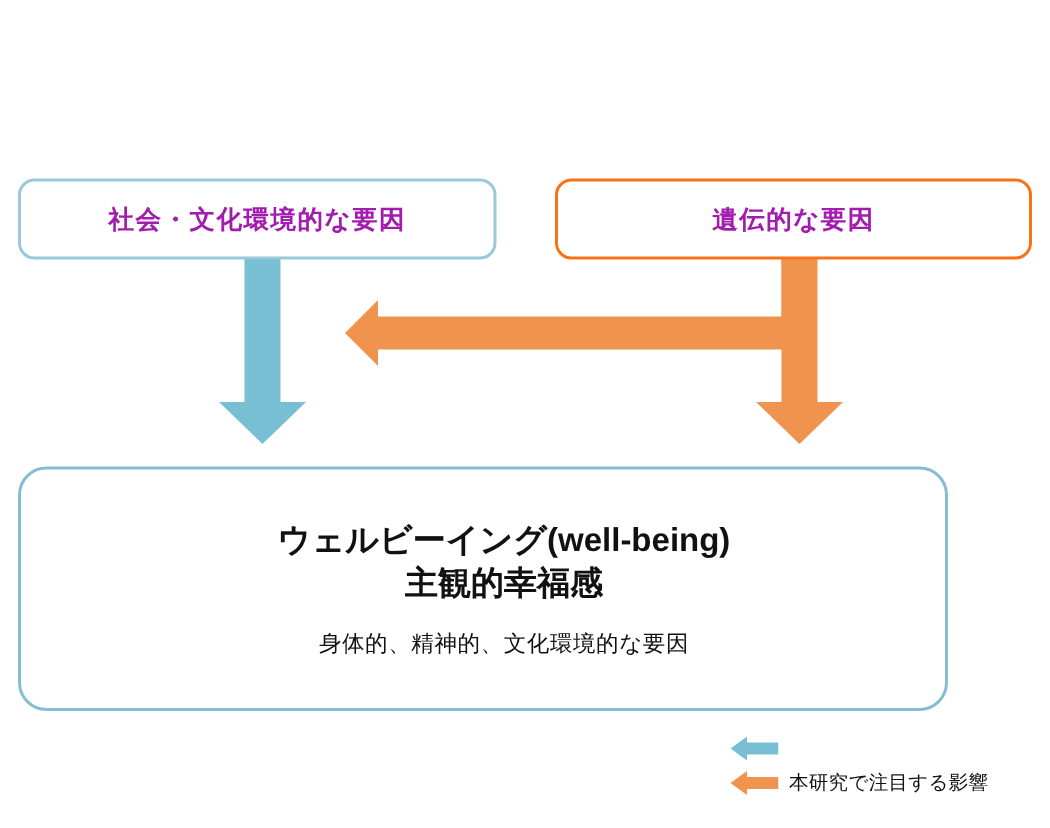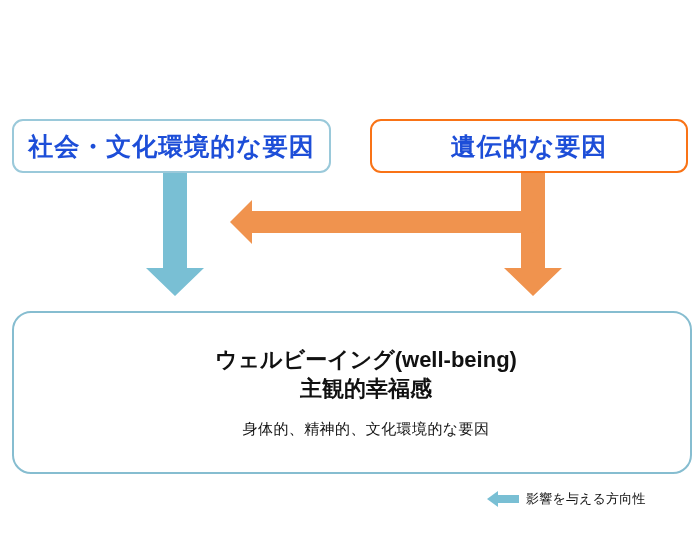--- a/index.html
+++ b/index.html
@@ -56,30 +56,30 @@
   }
   .box-orange-top {
     left: 370px;
     top: 119px;
     width: 318px;
     height: 54px;
     border: 2px solid #f97316;
     border-radius: 11px;
   }
   .box-label {
-    font-size: 25px;
+    font-size: 17px;
     font-weight: bold;
     letter-spacing: 1px;
-    color: #1d4ed8;
+    color: #a21caf;
   }
 
   .box-wellbeing {
     left: 12px;
     top: 311px;
-    width: 680px;
+    width: 620px;
     height: 163px;
     border: 2px solid #86bdd0;
     border-radius: 19px;
     padding-left: 28px;
   }
   .wb-main {
     font-size: 22px;
     font-weight: bold;
     line-height: 1.3;
     color: #111111;
@@ -168,17 +168,22 @@
       <span class="line">主観的幸福感</span>
     </div>
     <div class="wb-sub">身体的、精神的、文化環境的な要因</div>
   </div>
 
   <div class="legend">
     <div class="legend-row">
       <svg class="legend-arrow" viewBox="0 0 32 16" xmlns="http://www.w3.org/2000/svg">
         <polygon fill="#79bfd4" points="0,8 11,0 11,4 32,4 32,12 11,12 11,16"></polygon>
       </svg>
-      <span class="legend-text">影響を与える方向性</span>
+    </div>
+    <div class="legend-row">
+      <svg class="legend-arrow" viewBox="0 0 32 16" xmlns="http://www.w3.org/2000/svg">
+        <polygon fill="#f0934e" points="0,8 11,0 11,4 32,4 32,12 11,12 11,16"></polygon>
+      </svg>
+      <span class="legend-text">本研究で注目する影響</span>
     </div>
   </div>
 
 </div>
 
 </body></html>

